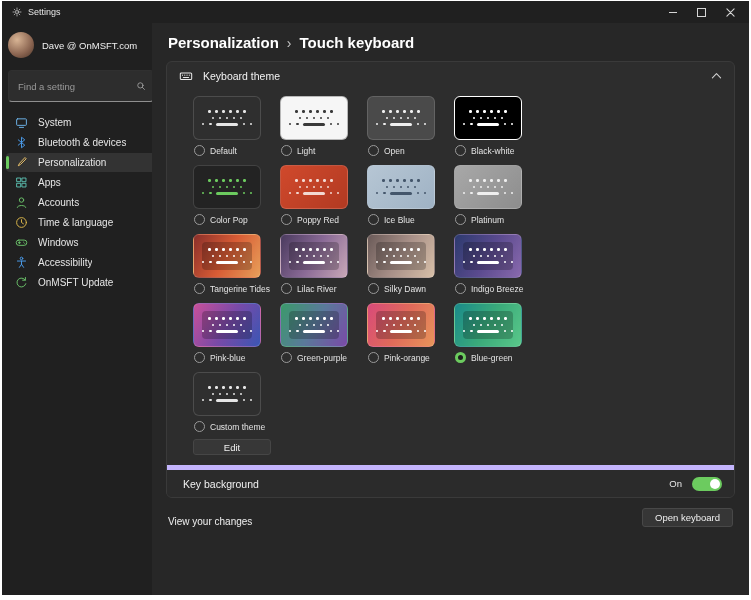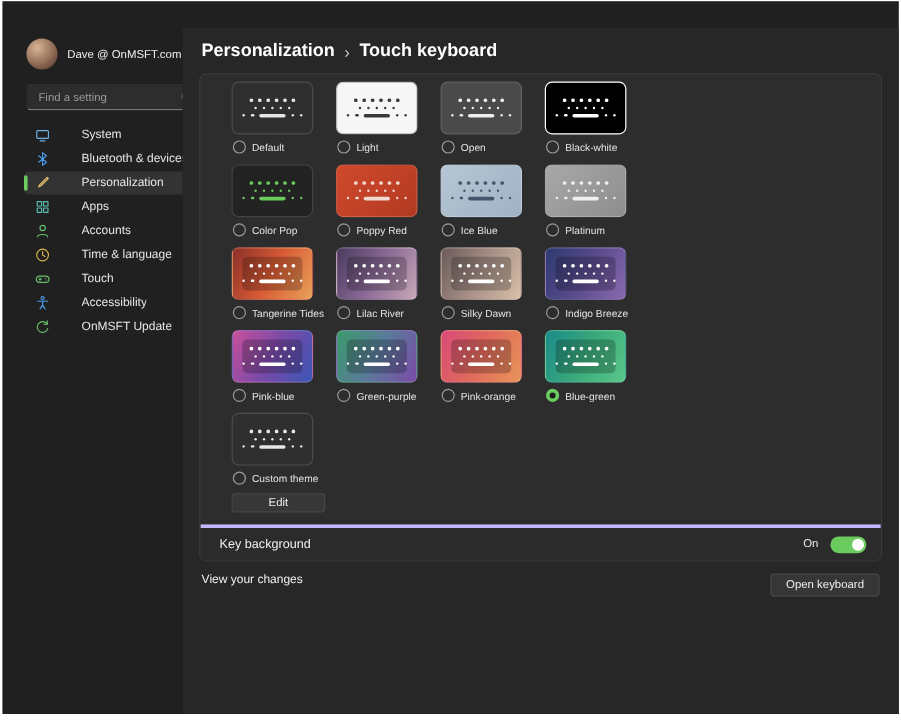--- a/index.html
+++ b/index.html
@@ -16,31 +16,31 @@
 
   
   .titlebar{height:22px;display:flex;align-items:center;padding:0 10px;gap:6px;font-size:9px;color:#e6e6e6;}
   .gear{width:10px;height:10px;color:#cccccc;}
   .win-controls{margin-left:auto;display:flex;align-items:center;gap:20px;padding-right:4px;}
   .min-bar{width:8px;height:1px;background:#d6d6d6;display:block;}
   .max-box{width:7px;height:7px;border:1px solid #d6d6d6;display:block;}
   .close-x{width:9px;height:9px;color:#d6d6d6;}
 
   
-  .sidebar{position:absolute;top:22px;left:18px;bottom:0;width:150px;padding:4px 0;box-sizing:border-box;}
+  .sidebar{position:absolute;top:22px;left:4px;bottom:0;width:150px;padding:4px 0;box-sizing:border-box;}
   .user{display:flex;align-items:center;gap:8px;padding:5px 2px;}
   .avatar{width:26px;height:26px;border-radius:50%;flex:0 0 auto;
     background:radial-gradient(circle at 35% 30%,#d8b494,#8a6450 60%,#4a3428);}
   .user-name{font-size:9.5px;color:#f0f0f0;}
-  .search{margin:7px 2px 11px;height:22px;background:#2d2d2d;border-radius:4px;border:1px solid #303030;border-bottom:1px solid #8f8f8f;display:flex;align-items:center;padding:0 7px;box-sizing:border-box;}
+  .search{margin:7px 2px 11px;height:32px;background:#2d2d2d;border-radius:4px;border:1px solid #303030;border-bottom:1px solid #8f8f8f;display:flex;align-items:center;padding:0 7px;box-sizing:border-box;}
   .search input{flex:1;min-width:0;background:transparent;border:none;outline:none;color:#fff;font-size:9.5px;font-family:inherit;}
   .search input::placeholder{color:#9a9a9a;}
   .search .icon{width:10px;height:10px;color:#b0b0b0;flex:0 0 auto;}
   .nav{display:flex;flex-direction:column;gap:1px;}
-  .nav-item{position:relative;display:flex;align-items:center;gap:26px;height:19px;padding:0 9px;border-radius:4px;font-size:10px;color:#e6e6e6;cursor:default;}
+  .nav-item{position:relative;display:flex;align-items:center;gap:10px;height:19px;padding:0 9px;border-radius:4px;font-size:10px;color:#e6e6e6;cursor:default;}
   .nav-item.selected{background:#333333;}
   .accent-pill{display:none;position:absolute;left:0;top:3px;width:3px;height:13px;border-radius:2px;background:var(--accent,#6ccb5f);}
   .nav-item.selected .accent-pill{display:block;}
   .nav-icon{width:13px;height:13px;flex:0 0 auto;}
   .nav-label{white-space:nowrap;overflow:hidden;}
 
   
   .content{position:absolute;top:22px;left:150px;right:0;bottom:0;background:#272727;padding:0 14px;box-sizing:border-box;overflow:hidden;}
   .breadcrumb{margin:11px 2px 0;font-size:15px;font-weight:700;display:flex;align-items:center;gap:8px;}
   .crumb-sep{font-weight:400;color:#c8c8c8;font-size:14px;}
@@ -69,38 +69,60 @@
   .krow{position:relative;display:flex;align-items:center;gap:4.5px;}
   .kdot{width:2.6px;height:2.6px;border-radius:50%;background:var(--key,#eee);}
   .kbar{width:22px;height:3px;border-radius:2px;background:var(--key,#eee);}
   .tlabel-row{display:flex;align-items:center;gap:5px;margin-top:5px;padding-left:1px;}
   .radio{width:11px;height:11px;border-radius:50%;border:1px solid #9a9a9a;box-sizing:border-box;background:transparent;flex:0 0 auto;}
   .radio.on{border:3.5px solid var(--accent,#6ccb5f);background:#1d1d1d;}
   .tlabel{font-size:8.5px;color:#e4e4e4;white-space:nowrap;}
 
   .edit-btn{margin:5px 0 10px 26px;width:78px;height:16px;background:#373737;border:1px solid #464646;border-radius:3px;font-size:9.5px;color:#f0f0f0;display:flex;align-items:center;justify-content:center;box-sizing:border-box;}
 
-  .child-row{height:27px;border-top:3px solid #c4b5fd;background:#2b2b2b;display:flex;align-items:center;padding:0 12px 0 16px;}
+  .child-row{height:27px;border-top:5px solid #c4b5fd;background:#2b2b2b;display:flex;align-items:center;padding:0 12px 0 16px;}
   .child-label{font-size:10.5px;color:#f0f0f0;}
   .child-right{margin-left:auto;display:flex;align-items:center;gap:10px;}
   .toggle-state{font-size:9.5px;color:#e8e8e8;}
   .toggle{position:relative;width:30px;height:14px;border-radius:8px;background:var(--accent,#6ccb5f);}
   .toggle .knob{position:absolute;top:2px;right:2px;width:10px;height:10px;border-radius:50%;background:#ffffff;}
   .dropdown{display:flex;align-items:center;gap:7px;height:19px;padding:0 9px;background:#353535;border:1px solid #474747;border-radius:3px;font-size:9.5px;color:#f0f0f0;box-sizing:border-box;}
   .dropdown .chev{width:8px;height:6px;}
 
-  .footer-row{margin-top:10px;display:flex;align-items:flex-start;padding:0 2px;}
+  .footer-row{margin-top:10px;display:flex;align-items:flex-end;padding:0 2px;}
   .footer-label{font-size:10px;color:#f0f0f0;}
   .open-kb-btn{margin-left:auto;height:19px;padding:0 12px;background:#363636;border:1px solid #484848;border-radius:3px;font-size:9.5px;color:#f0f0f0;display:flex;align-items:center;box-sizing:border-box;}
 </style>
 </head>
 <body>
 
 <div class="app">
 
+  <div class="titlebar">
+    <span class="icon gear">
+      <svg viewBox="0 0 16 16">
+          <circle cx="8" cy="8" r="2.4"></circle>
+          <path d="M8 1.6v2.2M8 12.2v2.2M1.6 8h2.2M12.2 8h2.2M3.5 3.5l1.6 1.6M10.9 10.9l1.6 1.6M12.5 3.5l-1.6 1.6M5.1 10.9l-1.6 1.6"></path>
+        </svg>
+    </span>
+    <span>Settings</span>
+    <div class="win-controls">
+      <span>
+          <span class="min-bar"></span>
+        </span>
+      <span>
+          <span class="max-box"></span>
+        </span>
+      <span class="icon close-x">
+        <svg viewBox="0 0 10 10">
+            <path d="M1 1l8 8M9 1l-8 8"></path>
+          </svg>
+      </span>
+    </div>
+  </div>
 
   <div class="sidebar">
     <div class="user">
       <span class="avatar"></span>
       <span class="user-name">Dave @ OnMSFT.com</span>
     </div>
     <div class="search">
       <input placeholder="Find a setting" style="">
       <span class="icon">
         <svg viewBox="0 0 16 16">
@@ -165,21 +187,21 @@
           </span>
           <span class="nav-label">Time &amp; language</span>
         </div>
         <div class="nav-item">
           <span class="icon nav-icon" style="color: rgb(106, 191, 105);">
             <svg viewBox="0 0 16 16">
               <rect x="1.5" y="5" width="13" height="6.5" rx="3.2"></rect>
               <path d="M4.2 8.2h2.4M5.4 7v2.4M10.6 7.6h.01M12 9h.01"></path>
             </svg>
           </span>
-          <span class="nav-label">Touch</span>
+          <span class="nav-label">Windows</span>
         </div>
         <div class="nav-item">
           <span class="icon nav-icon" style="color: rgb(74, 154, 232);">
             <svg viewBox="0 0 16 16">
               <circle cx="8" cy="3" r="1.6"></circle>
               <path d="M3 6.2h10M8 6.2v4M8 10.2 5.4 14M8 10.2 10.6 14"></path>
             </svg>
           </span>
           <span class="nav-label">Accessibility</span>
         </div>
@@ -198,20 +220,36 @@
   <div class="content">
 
     <div class="breadcrumb">
       <span>Personalization</span>
       <span class="crumb-sep">›</span>
       <span>Touch keyboard</span>
     </div>
 
 
     <div class="card theme-card">
+      <div class="row-head theme-head">
+        <span class="icon card-icon">
+          <svg viewBox="0 0 16 16">
+              <rect x="1.5" y="4.5" width="13" height="7.5" rx="1.2"></rect>
+              <path d="M4 7h.01M6.6 7h.01M9.2 7h.01M11.8 7h.01M5 9.8h6"></path>
+            </svg>
+        </span>
+        <span class="card-label">Keyboard theme</span>
+        <div class="size-right">
+          <span class="icon chev">
+            <svg viewBox="0 0 12 8">
+                <path d="M1.5 6 6 1.5 10.5 6"></path>
+              </svg>
+          </span>
+        </div>
+      </div>
 
       <div class="grid">
           <div class="tile" style="--key: #e6e6e6;">
             <div class="thumb" style="background: rgb(47, 47, 47);">
               <div class="krow">
                 <span class="kdot"></span>
                 <span class="kdot"></span>
                 <span class="kdot"></span>
                 <span class="kdot"></span>
                 <span class="kdot"></span>

